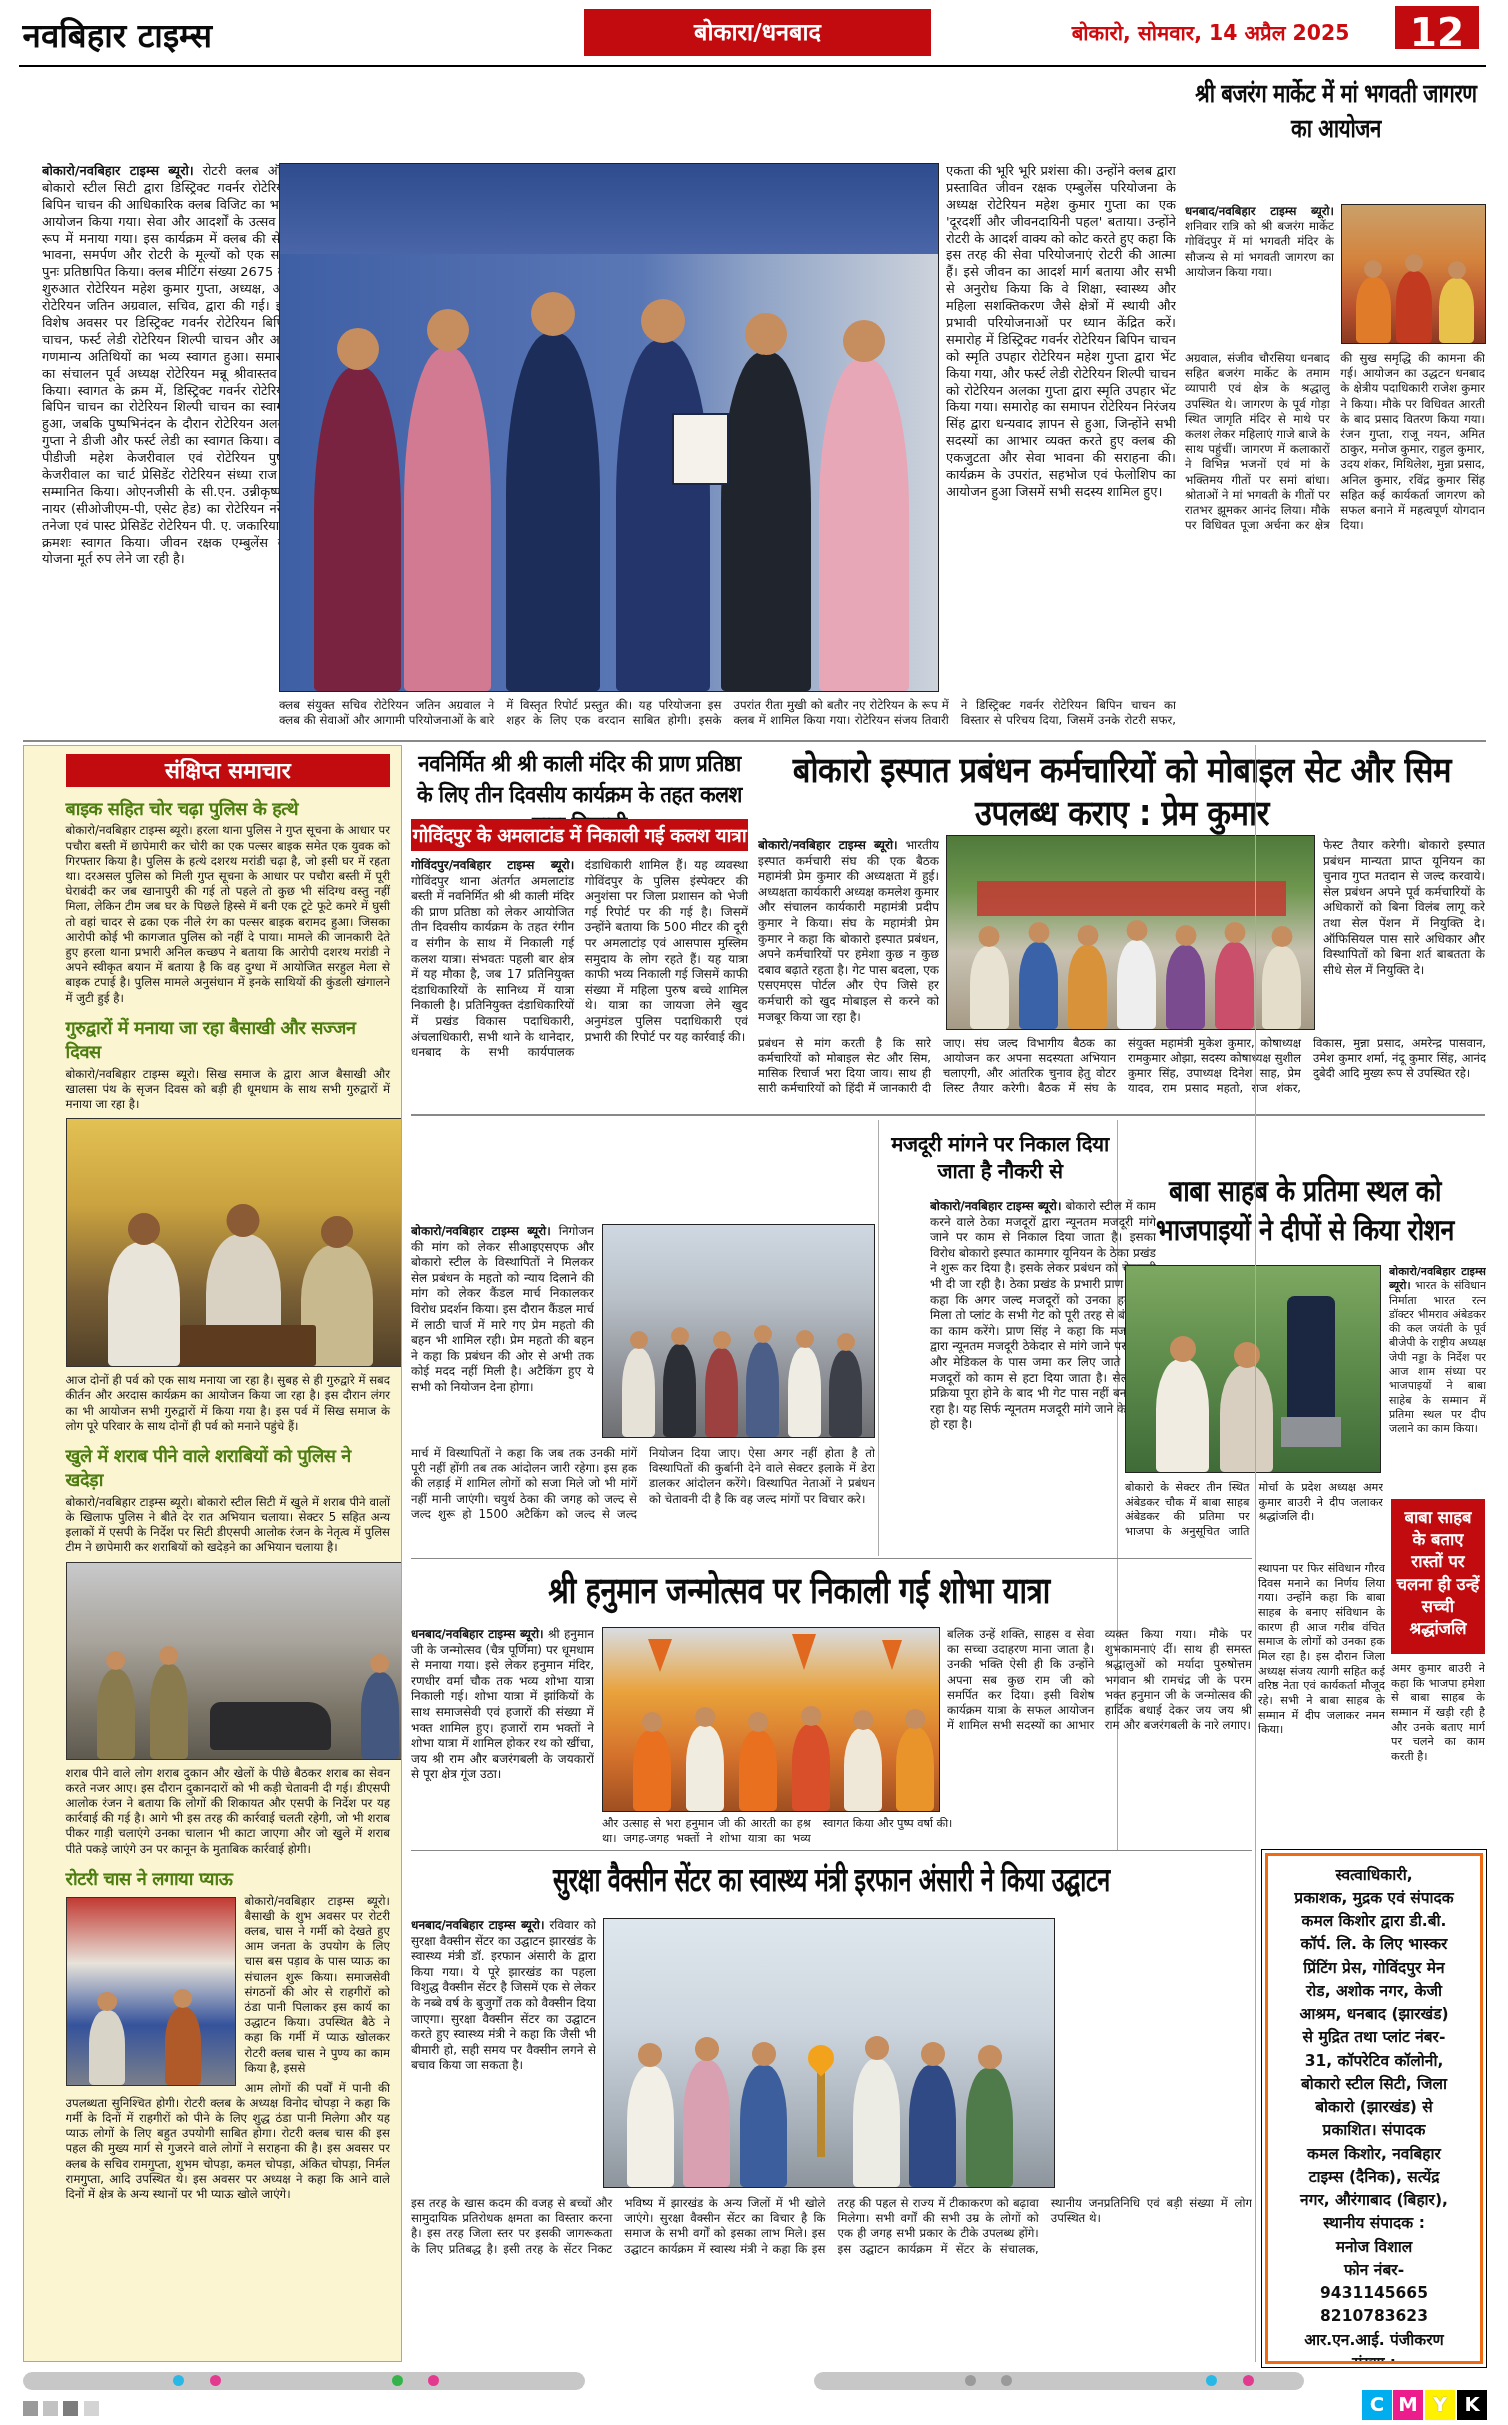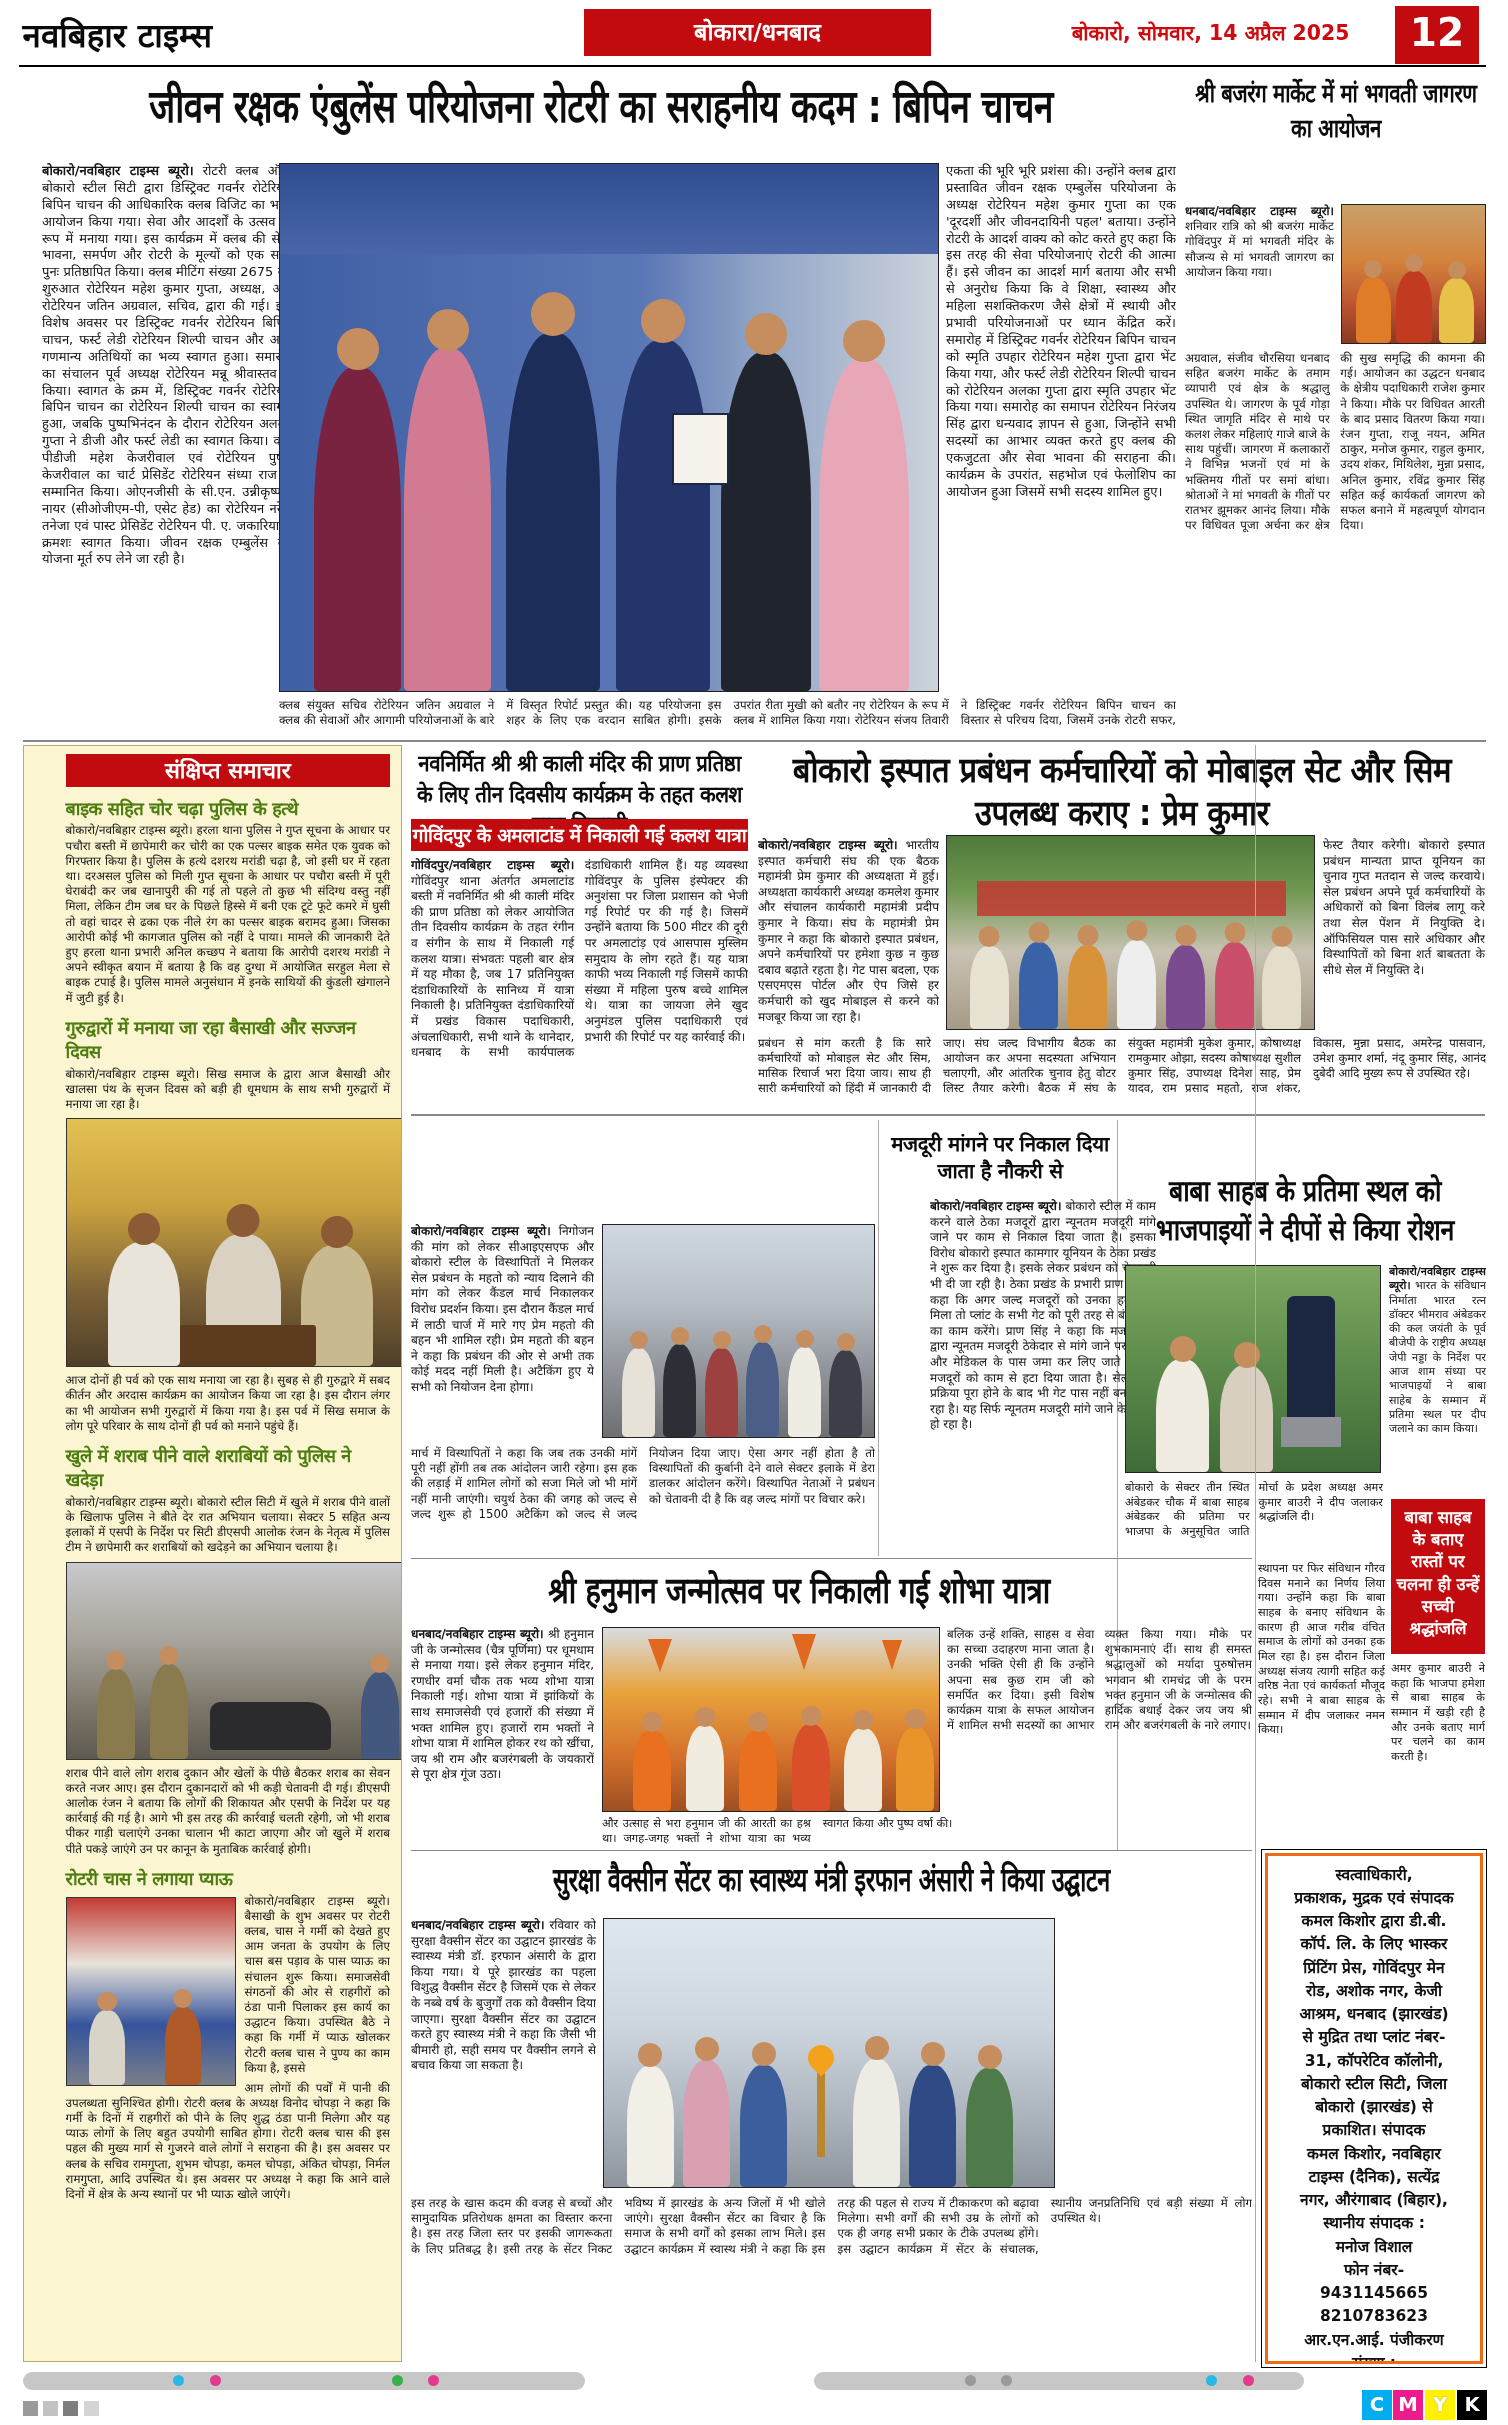--- a/index.html
+++ b/index.html
@@ -35,26 +35,23 @@
   .sq { position:absolute; width:15px; height:15px; }
 </style>
 </head>
 <body>
 
 <div class="page">
 
   <div class="abs" style="left:22.6px;top:12px;font-size:33px;font-weight:bold;color:#0a0a0a;">नवबिहार टाइम्स</div>
   <div class="abs redbox" style="left:584px;top:9px;width:347px;height:47px;text-align:center;line-height:47px;font-size:23.4px;font-weight:bold;">बोकारा/धनबाद</div>
   <div class="abs" style="left:1041px;top:18px;width:339px;text-align:center;font-size:20.4px;font-weight:bold;color:#cf0a0e;">बोकारो, सोमवार, 14 अप्रैल 2025</div>
-  <div class="abs redbox" style="left:1395px;top:6px;width:84px;height:58px;text-align:center;line-height:53px;font-size:39px;font-weight:bold;">12</div>
+  <div class="abs redbox" style="left:1395px;top:6px;width:84px;height:43px;text-align:center;line-height:53px;font-size:39px;font-weight:bold;">12</div>
   <div class="abs" style="left:19px;top:65px;width:1467px;height:2.3px;background:#000;"></div>
 
-  <div class="abs hl" style="left:22.6px;top:74px;width:1157px;white-space:nowrap;font-size:35px;">
-    <span class="stretch">जीवन रक्षक एंबुलेंस परियोजना रोटरी का सराहनीय कदम : बिपिन चाचन</span>
-  </div>
   <p class="abs bt" style="left:10px;top:163px;width:249px;height:575px;font-size:13px;margin-left:32px;">
     <b class="byline">बोकारो/नवबिहार टाइम्स ब्यूरो।</b>
     <span>रोटरी क्लब ऑफ बोकारो स्टील सिटी द्वारा डिस्ट्रिक्ट गवर्नर रोटेरियन बिपिन चाचन की आधिकारिक क्लब विजिट का भव्य आयोजन किया गया। सेवा और आदर्शों के उत्सव के रूप में मनाया गया। इस कार्यक्रम में क्लब की सेवा भावना, समर्पण और रोटरी के मूल्यों को एक साथ पुनः प्रतिष्ठापित किया। क्लब मीटिंग संख्या 2675 की शुरुआत रोटेरियन महेश कुमार गुप्ता, अध्यक्ष, और रोटेरियन जतिन अग्रवाल, सचिव, द्वारा की गई। इस विशेष अवसर पर डिस्ट्रिक्ट गवर्नर रोटेरियन बिपिन चाचन, फर्स्ट लेडी रोटेरियन शिल्पी चाचन और अन्य गणमान्य अतिथियों का भव्य स्वागत हुआ। समारोह का संचालन पूर्व अध्यक्ष रोटेरियन मन्नू श्रीवास्तव ने किया। स्वागत के क्रम में, डिस्ट्रिक्ट गवर्नर रोटेरियन बिपिन चाचन का रोटेरियन शिल्पी चाचन का स्वागत हुआ, जबकि पुष्पभिनंदन के दौरान रोटेरियन अलका गुप्ता ने डीजी और फर्स्ट लेडी का स्वागत किया। वहीं पीडीजी महेश केजरीवाल एवं रोटेरियन पुष्पा केजरीवाल का चार्ट प्रेसिडेंट रोटेरियन संध्या राज ने सम्मानित किया। ओएनजीसी के सी.एन. उन्नीकृष्णन नायर (सीओजीएम-पी, एसेट हेड) का रोटेरियन नरेश तनेजा एवं पास्ट प्रेसिडेंट रोटेरियन पी. ए. जकारिया ने क्रमशः स्वागत किया। जीवन रक्षक एम्बुलेंस की योजना मूर्त रुप लेने जा रही है।</span>
   </p>
 
   <div class="photo" style="left:279px;top:163px;width:660px;height:529px;background:linear-gradient(90deg,#3f5fa5 0%,#5a77b5 55%,#8fa3c6 72%,#cdd3dc 100%);">
     <div class="blk" style="left:0;top:0;width:100%;height:90px;background:linear-gradient(180deg,#2e4c8e,#4a66a8);"></div>
     <div class="psn" style="left:34px;width:87px;height:324px;--c:#7a2340;--hw:42px;--ht:-39px;"></div>
     <div class="psn" style="left:124px;width:87px;height:343px;--c:#d27a92;--hw:42px;--ht:-39px;"></div>
     <div class="psn" style="left:226px;width:94px;height:358px;--c:#1d2d5a;--hw:44px;--ht:-41px;"></div>

